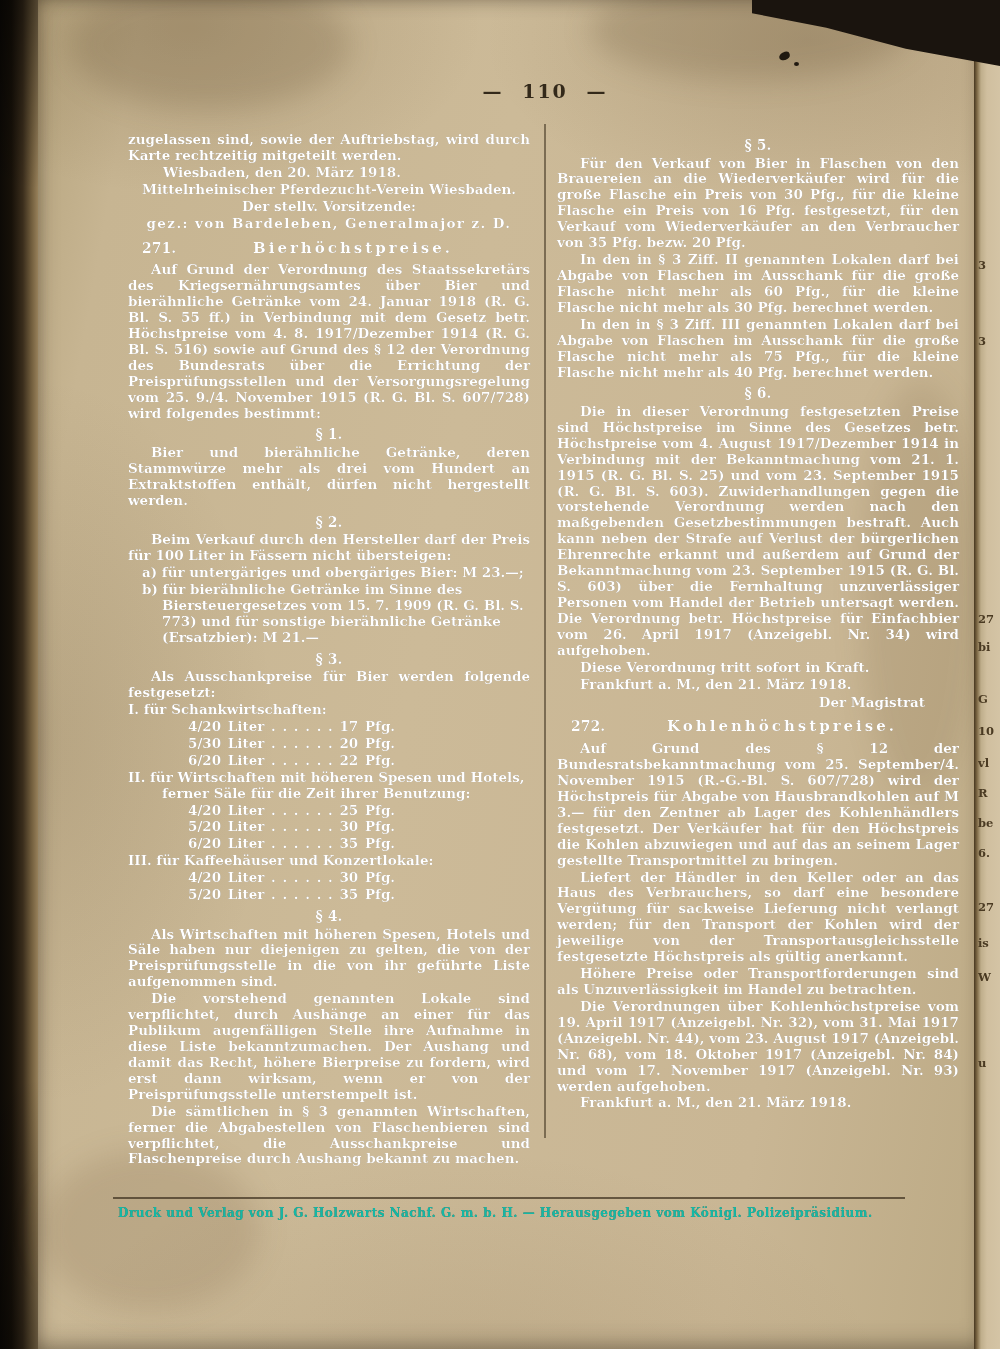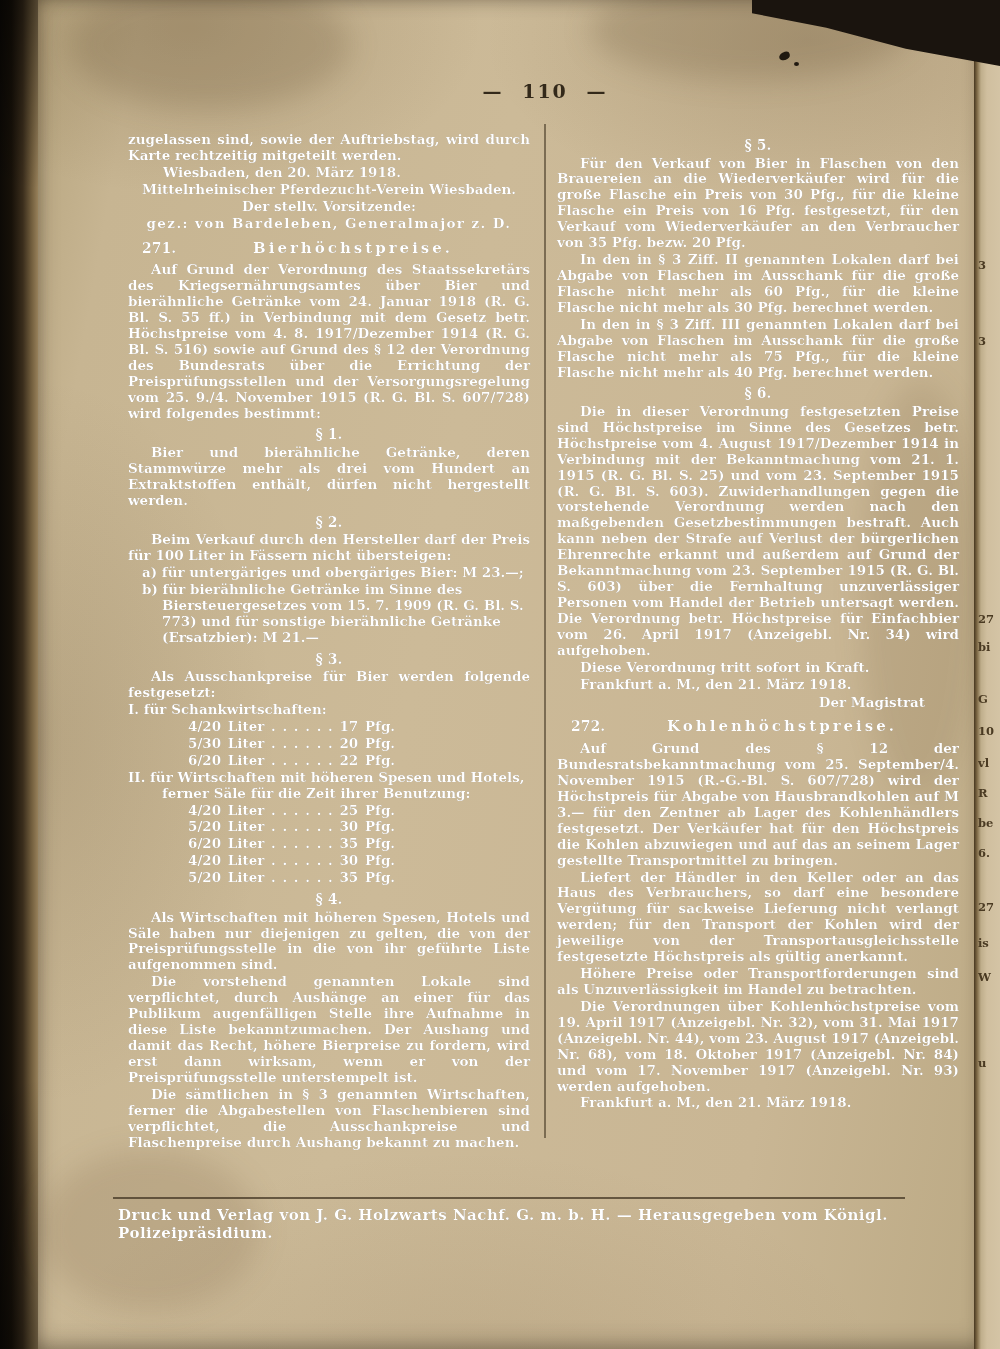--- a/index.html
+++ b/index.html
@@ -69,21 +69,21 @@
   .sec-title{flex:1;text-align:center;font-size:15px;letter-spacing:3px;}
   .para-head{text-align:center;text-indent:0;font-size:14px;margin:5px 0 2px 0 !important;}
   .hang{padding-left:34px;text-indent:-20px;text-align:left;}
   .roman{padding-left:34px;text-indent:-34px;text-align:left;}
   .price-line{padding-left:60px;text-align:left;text-indent:0;word-spacing:2px;}
   .sig{text-align:right;text-indent:0;padding-right:34px;margin:2px 0 6px 0 !important;}
 
   .footer-rule{position:absolute;left:113px;top:1197px;width:792px;height:1.5px;background:rgba(58,46,28,0.7);}
   .footer-text{
     position:absolute;left:118px;top:1206px;width:810px;
-    font-size:15px;font-weight:bold;color:#ffffff;letter-spacing:0.5px;
+    font-size:12px;font-weight:bold;color:#14b8a6;letter-spacing:0.5px;
     text-shadow:0 0 0.5px rgba(53,43,26,0.65);
   }
 </style>
 </head>
 <body>
 
 <div class="scan">
 
   <div class="binding"></div>
   <div class="paper"></div>
@@ -139,20 +139,21 @@
     <p class="para-head">§ 3.</p>
     <p class="body">Als Ausschankpreise für Bier werden folgende festgesetzt:</p>
     <p class="roman">I. für Schankwirtschaften:</p>
     <p class="price-line">4/20 Liter . . . . . .  17 Pfg.</p>
     <p class="price-line">5/30 Liter . . . . . .  20 Pfg.</p>
     <p class="price-line">6/20 Liter . . . . . .  22 Pfg.</p>
     <p class="roman">II. für Wirtschaften mit höheren Spesen und Hotels, ferner Säle für die Zeit ihrer Benutzung:</p>
     <p class="price-line">4/20 Liter . . . . . .  25 Pfg.</p>
     <p class="price-line">5/20 Liter . . . . . .  30 Pfg.</p>
     <p class="price-line">6/20 Liter . . . . . .  35 Pfg.</p>
+    <p class="roman">III. für Kaffeehäuser und Konzertlokale:</p>
     <p class="price-line">4/20 Liter . . . . . .  30 Pfg.</p>
     <p class="price-line">5/20 Liter . . . . . .  35 Pfg.</p>
 
     <p class="para-head">§ 4.</p>
     <p class="body">Als Wirtschaften mit höheren Spesen, Hotels und Säle haben nur diejenigen zu gelten, die von der Preisprüfungsstelle in die von ihr geführte Liste aufgenommen sind.</p>
     <p class="body">Die vorstehend genannten Lokale sind verpflichtet, durch Aushänge an einer für das Publikum augenfälligen Stelle ihre Aufnahme in diese Liste bekanntzumachen. Der Aushang und damit das Recht, höhere Bierpreise zu fordern, wird erst dann wirksam, wenn er von der Preisprüfungsstelle unterstempelt ist.</p>
     <p class="body">Die sämtlichen in § 3 genannten Wirtschaften, ferner die Abgabestellen von Flaschenbieren sind verpflichtet, die Ausschankpreise und Flaschenpreise durch Aushang bekannt zu machen.</p>
   </div>
 
   <div class="divider"></div>

